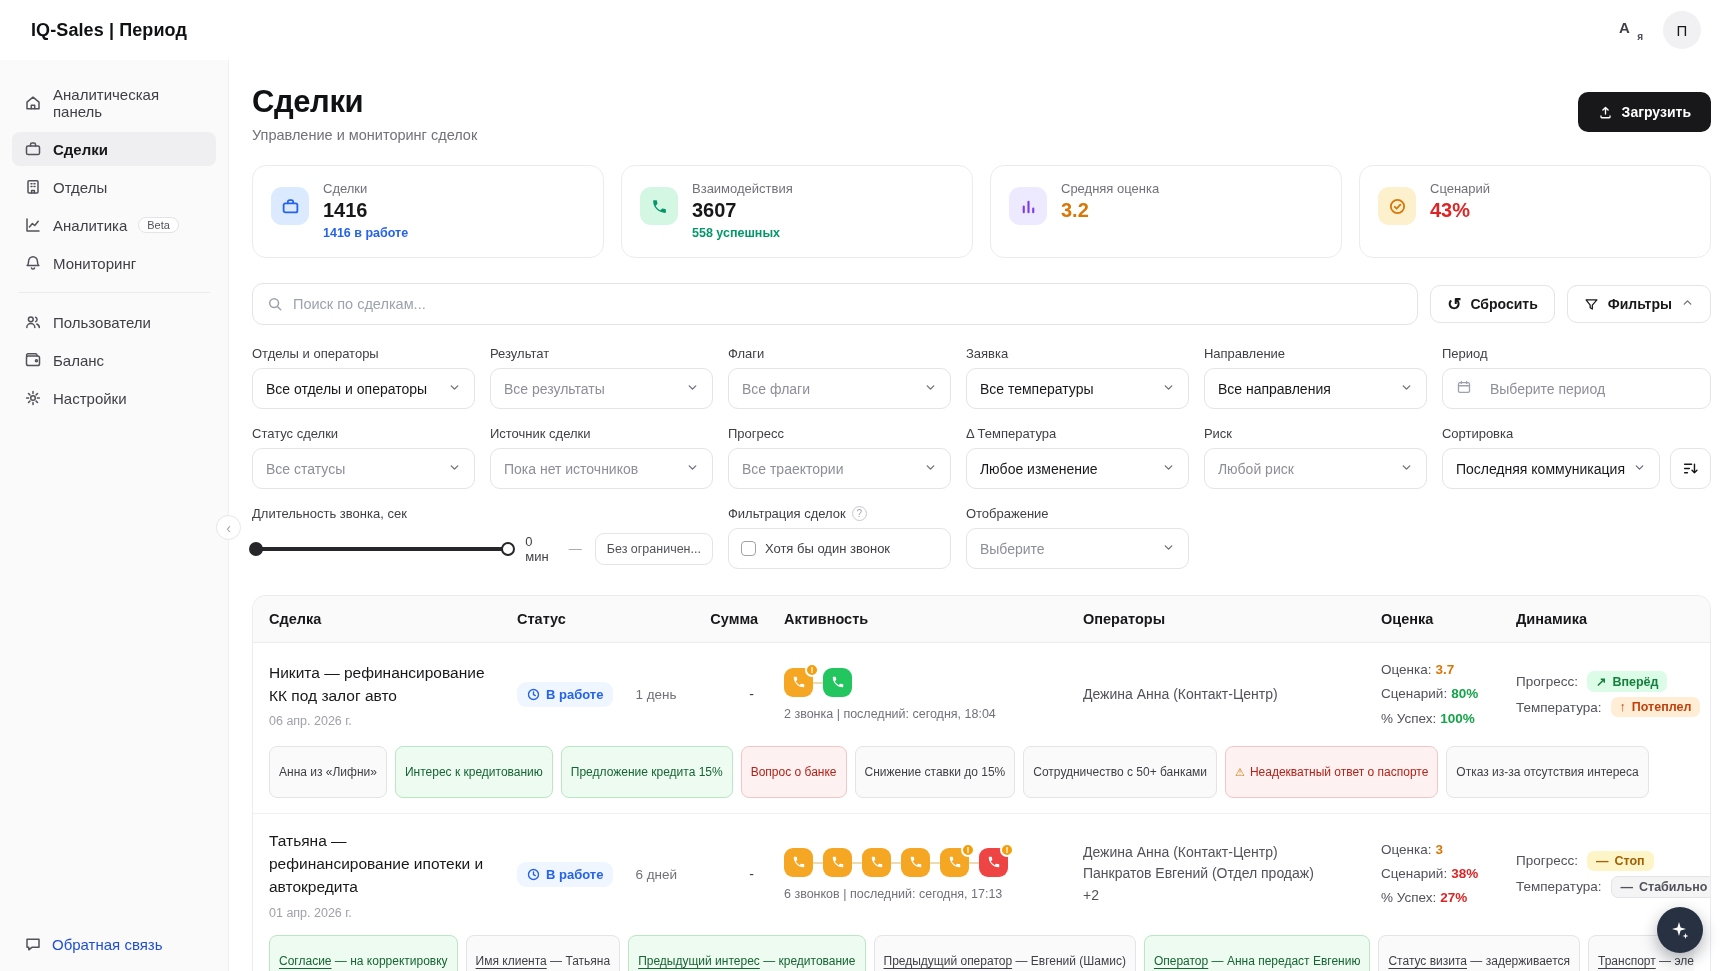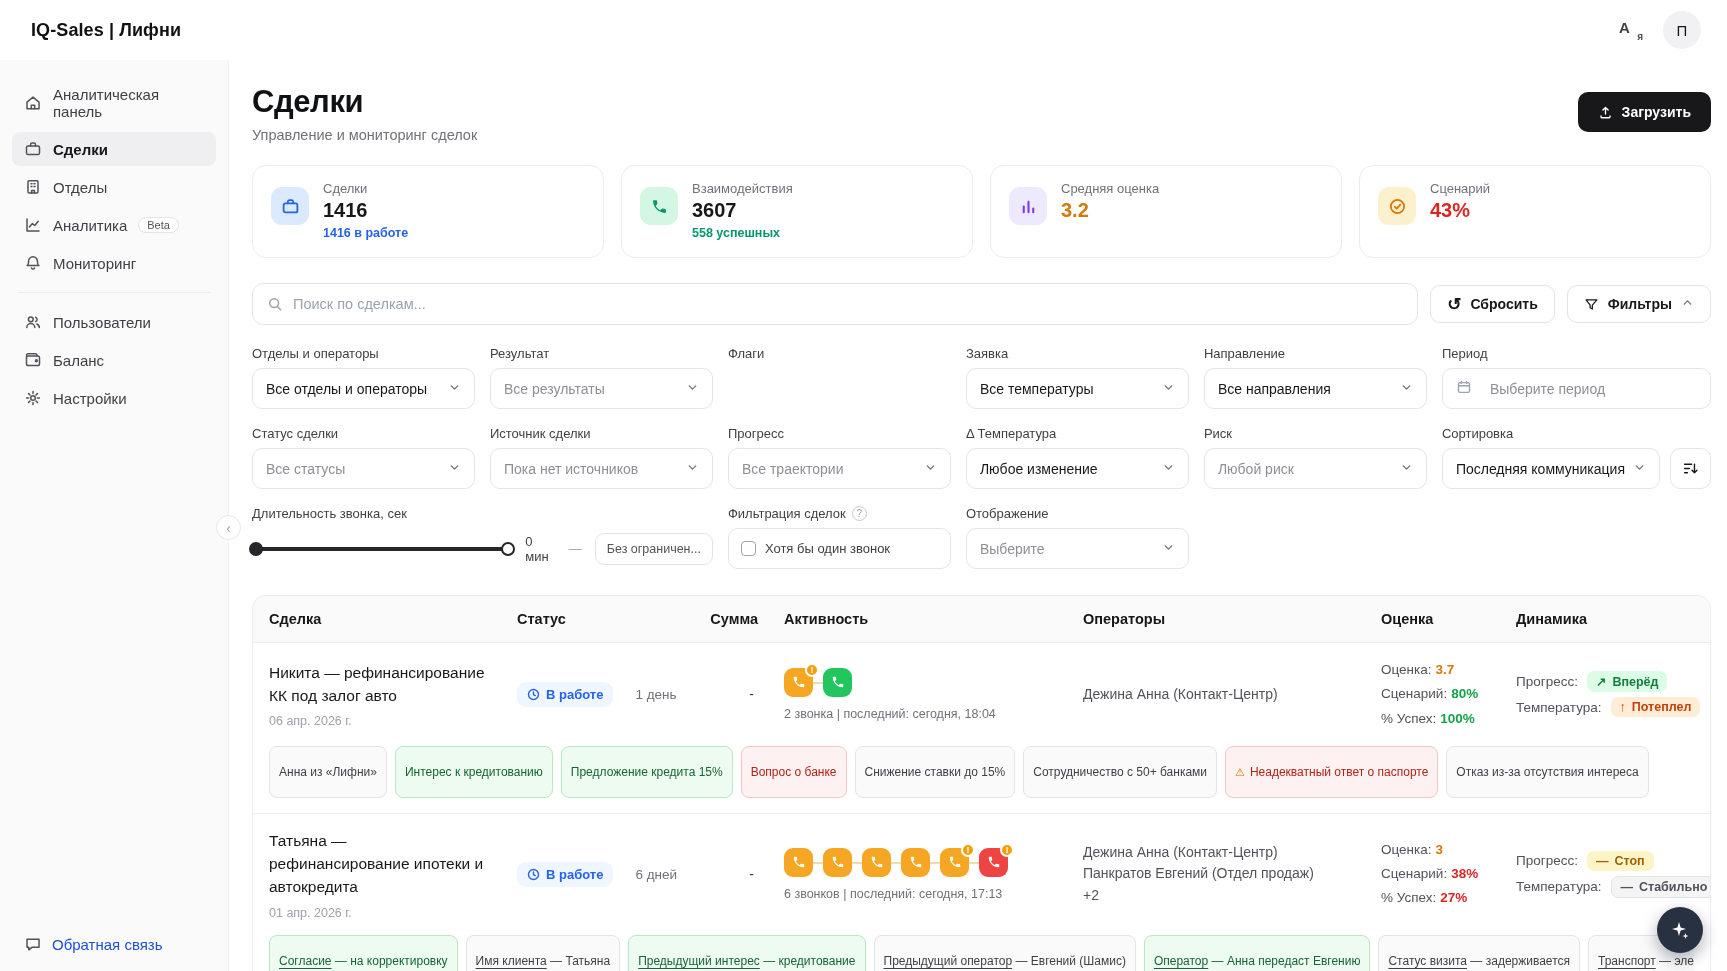--- a/index.html
+++ b/index.html
@@ -123,21 +123,21 @@
   .tag-warn { color:#d97706; margin-right:5px; font-size:11px; }
 
   
   .fab { position:absolute; right:24px; bottom:18px; width:46px; height:46px; border-radius:50%; background:#273142; box-shadow:0 6px 16px rgba(20,25,40,.35); display:flex; align-items:center; justify-content:center; cursor:pointer; z-index:10; }
   .fab svg { width:20px; height:20px; fill:#fff; }
 </style>
 </head>
 <body>
 
 <div class="topbar">
-  <div class="brand">IQ-Sales | Лифни</div>
+  <div class="brand">IQ-Sales | Период</div>
   <div class="topbar-right">
     <div class="translate-icon">
       <span class="t-big">A</span>
         <span class="t-small">я</span>
     </div>
     <div class="avatar">П</div>
   </div>
 </div>
 
 <div class="layout">
@@ -332,20 +332,26 @@
         <div class="f-label">Результат</div>
         <div class="f-select">
           <span class="val tone-muted">Все результаты</span>
           <span class="chev"><svg viewBox="0 0 16 16">
                 <path d="M4 6l4 4 4-4"></path>
               </svg></span>
         </div>
       </div>
       <div>
         <div class="f-label">Флаги</div>
+        <div class="f-select">
+          <span class="val tone-muted">Все флаги</span>
+          <span class="chev"><svg viewBox="0 0 16 16">
+                <path d="M4 6l4 4 4-4"></path>
+              </svg></span>
+        </div>
       </div>
       <div>
         <div class="f-label">Заявка</div>
         <div class="f-select">
           <span class="val tone-dark">Все температуры</span>
           <span class="chev"><svg viewBox="0 0 16 16">
                 <path d="M4 6l4 4 4-4"></path>
               </svg></span>
         </div>
       </div>

